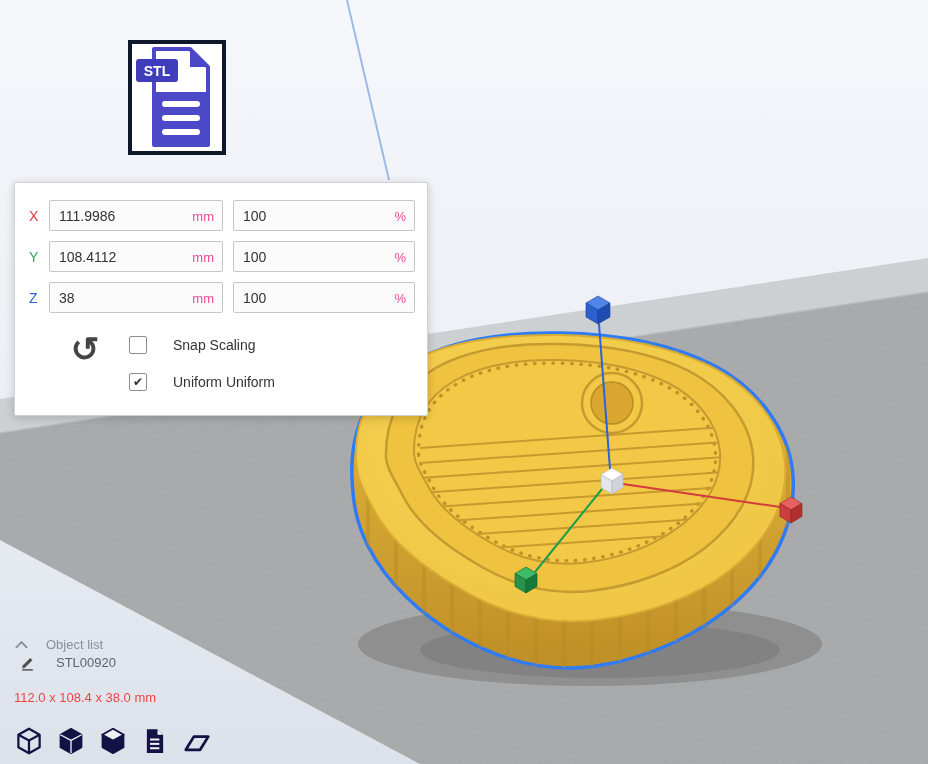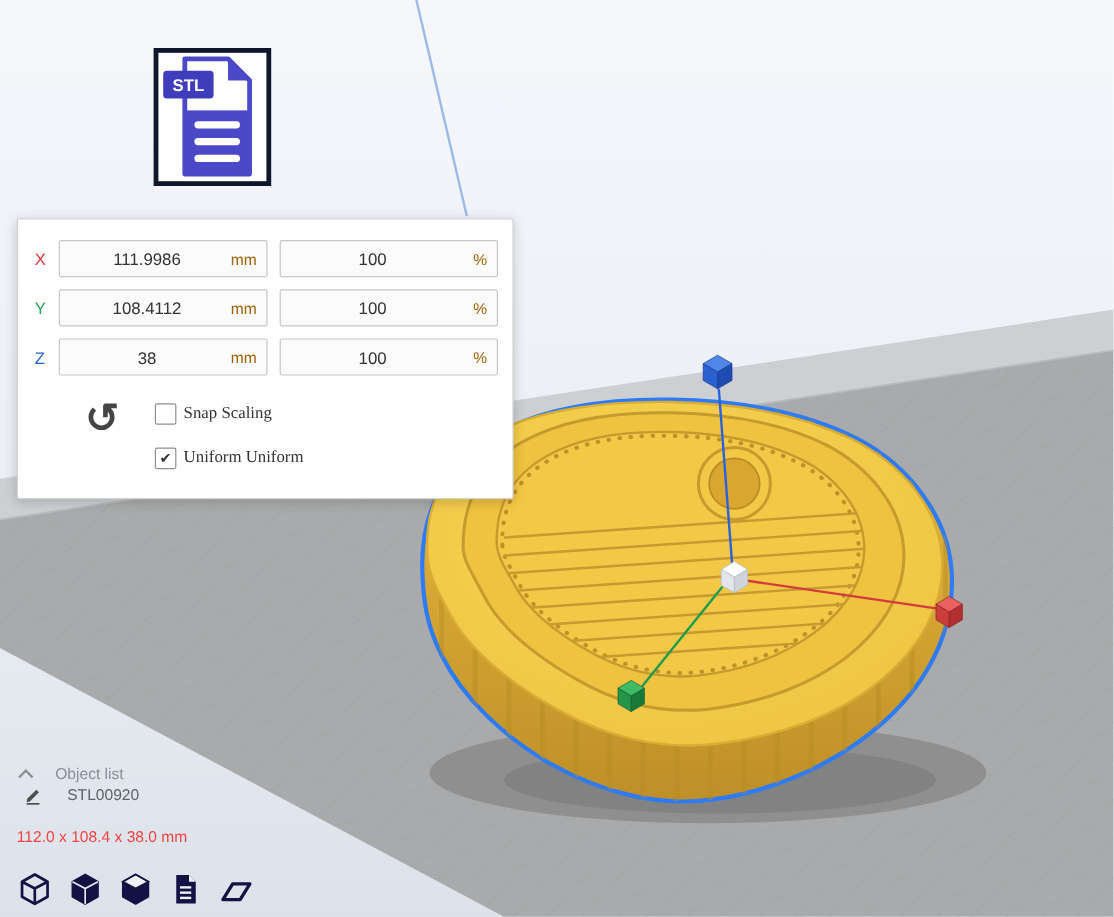--- a/index.html
+++ b/index.html
@@ -23,32 +23,32 @@
   .row{position:absolute;left:14px;height:31px;display:flex;align-items:center;}
   .row-x{top:17px}.row-y{top:58px}.row-z{top:99px}
   .axis-label{width:20px;font-size:14px;flex:0 0 auto;}
   .axis-x{color:#e23a3a}.axis-y{color:#2aa952}.axis-z{color:#2b62e0}
   .fieldwrap{position:relative;height:31px;flex:0 0 auto;}
   .fieldwrap.size{width:174px;margin-right:10px;}
   .fieldwrap.pct{width:182px;}
   .fieldwrap input{
     width:100%;height:100%;box-sizing:border-box;border:1px solid #c6c6c6;
     background:#fbfbfb;border-radius:2px;padding:0 36px 0 9px;
-    font-size:14px;color:#333;font-family:inherit;outline:none;text-align:center;
+    font-size:14px;color:#333;font-family:inherit;outline:none;
   }
   .fieldwrap .unit{
     position:absolute;right:9px;top:50%;transform:translateY(-50%);
-    color:#a16207;font-size:13px;pointer-events:none;
+    color:#ec4899;font-size:13px;pointer-events:none;
   }
   .reset-btn{
     position:absolute;left:48px;top:144px;width:44px;height:44px;
     background:none;border:none;padding:0;cursor:pointer;
     font-size:34px;line-height:44px;color:#444;font-family:inherit;font-weight:bold;
   }
-  .checkrow{position:absolute;left:114px;display:flex;align-items:center;gap:6px;height:20px;font-family:Liberation Serif, serif;}
+  .checkrow{position:absolute;left:114px;display:flex;align-items:center;gap:26px;height:20px;}
   .check-snap{top:152px}.check-uniform{top:189px}
   .checkbox{
     width:18px;height:18px;box-sizing:border-box;border:1px solid #8f8f8f;border-radius:2px;
     background:#fff;display:flex;align-items:center;justify-content:center;
     font-size:12px;color:#2d2d2d;cursor:pointer;
   }
   .checklabel{font-size:14px;color:#333;}
 
   
   .objectlist-toggle{position:absolute;left:14px;top:637px;display:flex;align-items:center;gap:17px;

